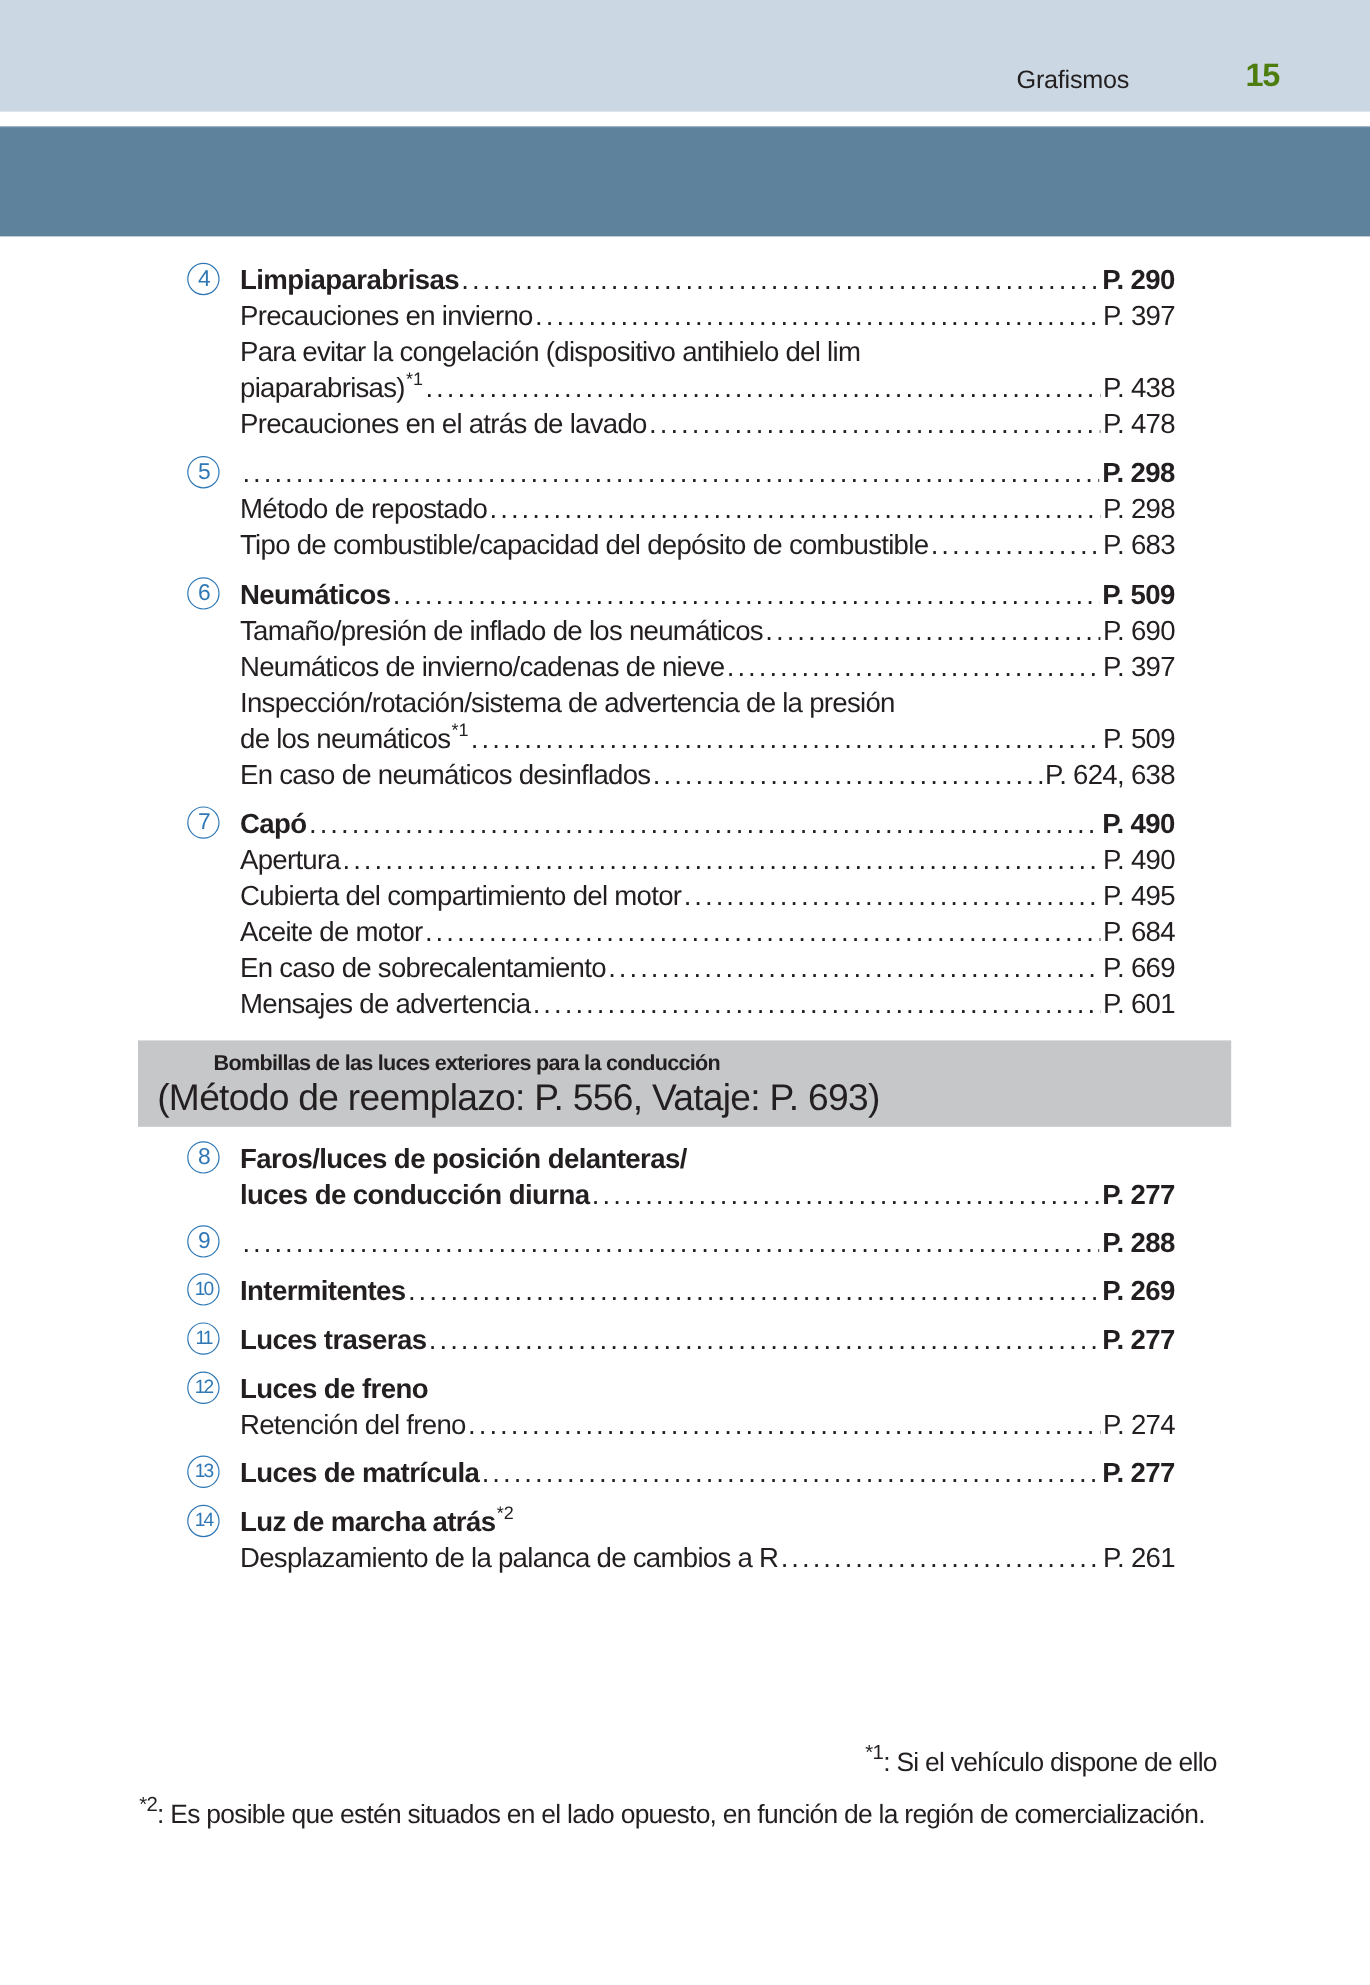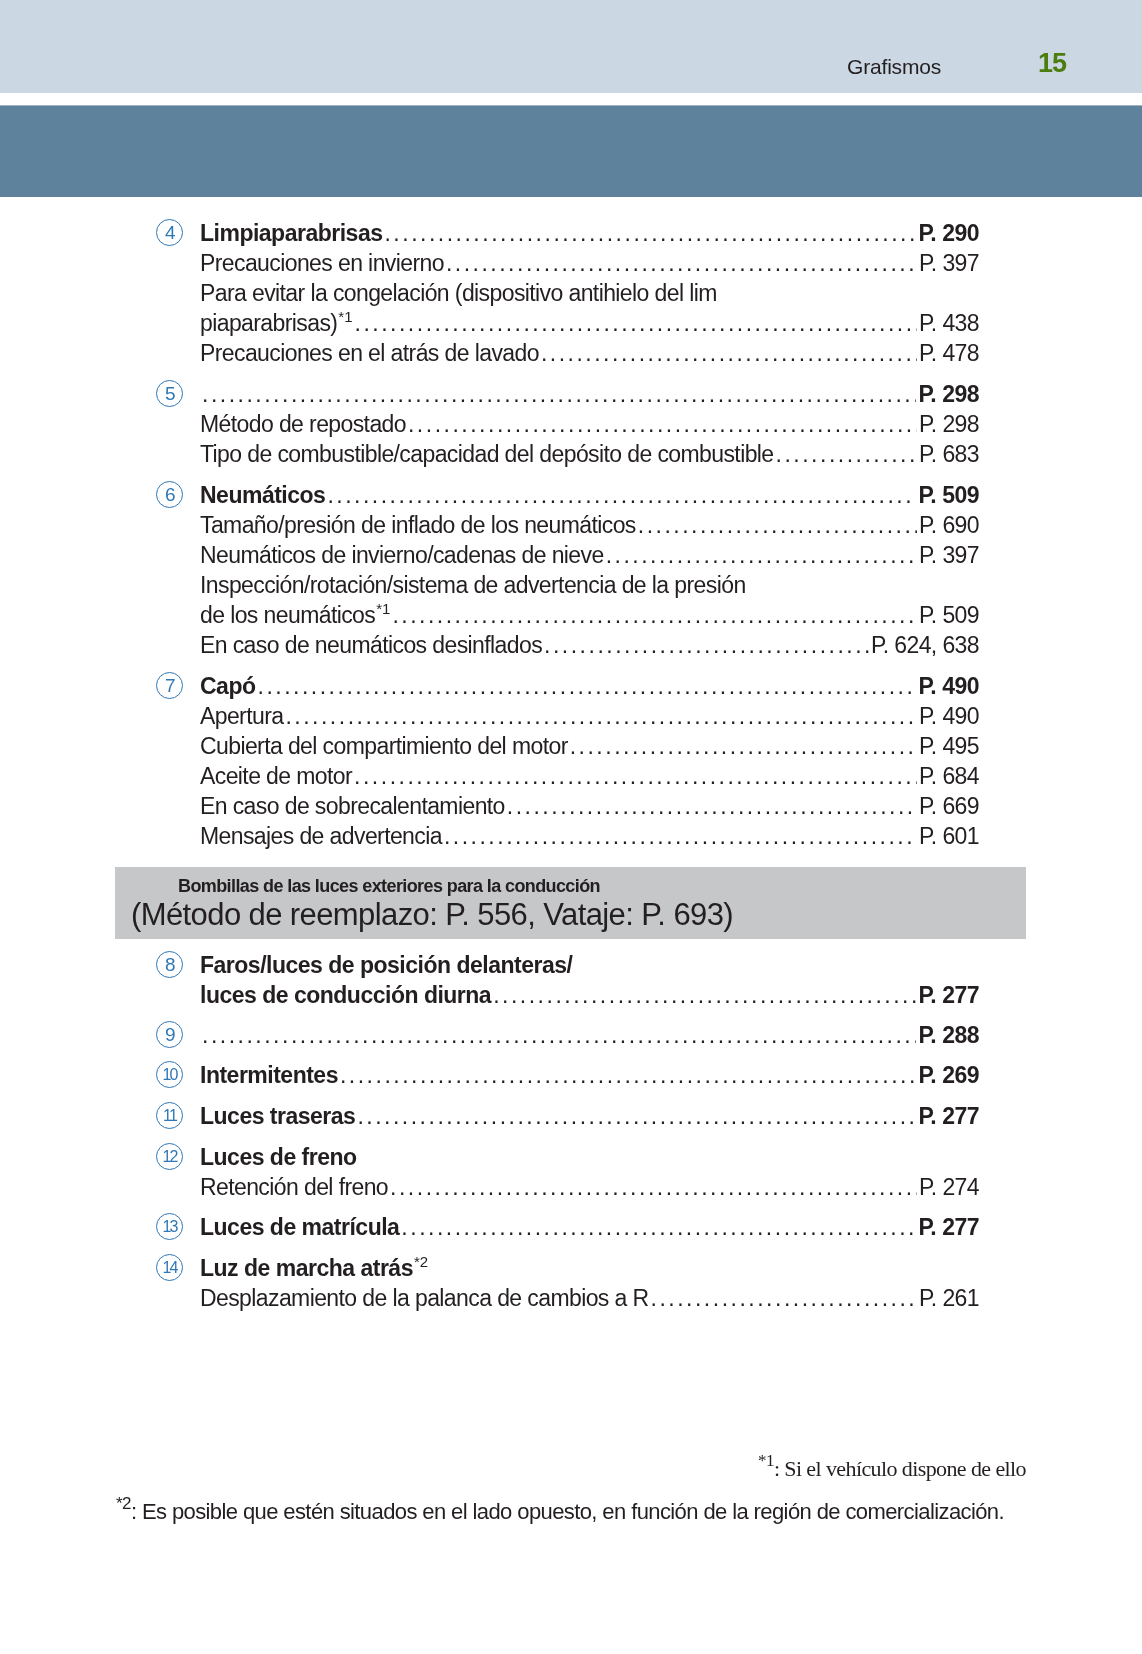--- a/index.html
+++ b/index.html
@@ -18,21 +18,21 @@
   .row .pg { flex:0 0 auto; }
   sup.fn { font-size:15px; font-weight:normal; vertical-align:top; position:relative; top:-6px; letter-spacing:0; margin-left:1px; }
   .num { position:absolute; left:156px; width:27px; height:27px; border:1.6px solid #2f78b5; border-radius:50%; box-sizing:border-box;
          color:#2f78b5; font-size:19px; line-height:25px; text-align:center; letter-spacing:-1.5px; font-weight:normal; }
   .num.two { font-size:16px; letter-spacing:-1.8px; }
 
   .section-box { position:absolute; left:115px; top:867px; width:911px; height:72px; background:#c6c7c9; }
   .section-title { position:absolute; left:131px; top:871px; font-size:18px; font-weight:bold; letter-spacing:-0.6px; line-height:30px;margin-left:47px; }
   .section-sub { position:absolute; left:131px; top:900px; font-size:31px; letter-spacing:-0.6px; line-height:30px; }
 
-  .foot1 { position:absolute; right:116px; top:1456px; font-size:22px; letter-spacing:-0.6px;font-family:Liberation Serif, serif; }
+  .foot1 { position:absolute; right:128px; top:1456px; font-size:22px; letter-spacing:-0.6px; }
   .foot2 { position:absolute; left:116px; top:1499px; font-size:22px; letter-spacing:-0.6px; }
   .foot1 sup, .foot2 sup { font-size:17px; vertical-align:top; position:relative; top:-5px; }
 </style>
 </head>
 <body>
 
 <div class="hdr-light"></div>
 <div class="hdr-title">Grafismos</div>
 <div class="hdr-page">15</div>
 <div class="hdr-dark"></div>

